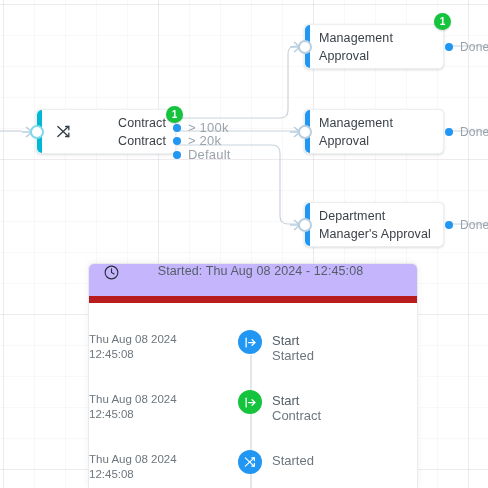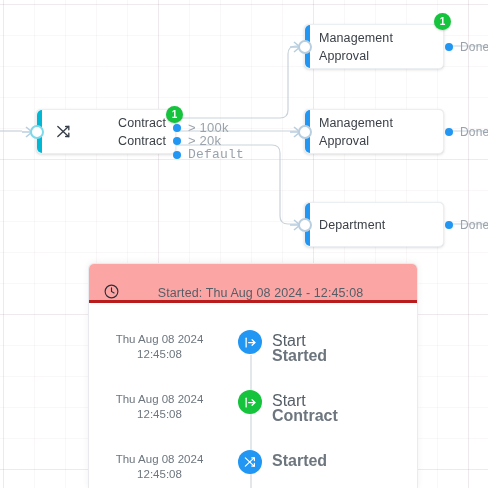--- a/index.html
+++ b/index.html
@@ -133,24 +133,24 @@
     background: #ffffff;
     border: 1px solid #e8eaed;
     border-bottom: none;
     border-radius: 6px 6px 0 0;
     box-shadow: 0 -1px 6px rgba(0,0,0,0.06);
     overflow: hidden;
     z-index: 10;
   }
   #timeline-header {
     height: 39px;
-    background: #fca5a5;
-    border-bottom: 3px solid #b91c1c;
-    display: flex;
-    align-items: flex-end;
+    background: #c4b5fd;
+    border-bottom: 7px solid #b91c1c;
+    display: flex;
+    align-items: flex-start;
     padding: 0 16px 0 14px;
   }
   #timeline-title {
     flex: 1;
     text-align: center;
     font-size: 12.5px;
     color: #555e66;
     letter-spacing: .1px;
   }
   #timeline-body {
@@ -168,21 +168,21 @@
   }
   .tl-row {
     position: relative;
     display: flex;
     align-items: flex-start;
     height: 60px;
     padding-top: 9px;
   }
   .tl-time {
     width: 143px;
-    text-align: center;
+    text-align: left;
     font-size: 11.5px;
     line-height: 15px;
     color: #6d767e;
     flex: 0 0 auto;
     padding-right: 2px;
   }
   .tl-dot {
     position: relative;
     width: 36px;
     flex: 0 0 auto;
@@ -192,27 +192,27 @@
   }
   .tl-circle {
     width: 24px; height: 24px;
     border-radius: 50%;
     display: flex;
     align-items: center;
     justify-content: center;
     margin-top: -2px;
   }
   .tl-text {
-    font-size: 16px;
+    font-size: 13px;
     line-height: 15px;
     color: #555e66;
     padding-left: 4px;
     padding-top: 1px;
   }
-  .tl-text .sub { color: #6d767e; font-weight: bold; }
+  .tl-text .sub { color: #6d767e; }
   #panel-scroll-line {
     position: absolute;
     left: 417px;
     top: 300px;
     width: 1px;
     height: 189px;
     background: #e9ecef;
     z-index: 11;
   }
 </style>
@@ -262,21 +262,21 @@
     </div>
 
     <div class="badge" style="left:129px; top:-4px;">1</div>
 
     <div class="port-out" style="left:136px; top:14px;"></div>
     <div class="port-out" style="left:136px; top:27px;"></div>
     <div class="port-out" style="left:136px; top:41px;"></div>
 
     <div class="port-label" style="left:151px; top:10px;">&gt; 100k</div>
     <div class="port-label" style="left:151px; top:23px;">&gt; 20k</div>
-    <div class="port-label" style="left:151px; top:37px;font-family:Liberation Mono, monospace;">Default</div>
+    <div class="port-label" style="left:151px; top:37px;">Default</div>
   </div>
 
   <div class="node" style="left:304px; top:24px; width:140px; height:45px;">
     <div class="node-accent" style="background:#2196f3;"></div>
 
     <svg class="port-in-arrow" width="18" height="14">
       <path d="M2 7 L12 7 M6 2 L12 7 L6 12" fill="none" stroke="#b9cfe0" stroke-width="1.6"></path>
     </svg>
     <div class="port-in"></div>
 
@@ -311,20 +311,21 @@
   <div class="node" style="left:304px; top:202px; width:140px; height:45px;">
     <div class="node-accent" style="background:#2196f3;"></div>
 
     <svg class="port-in-arrow" width="18" height="14">
       <path d="M2 7 L12 7 M6 2 L12 7 L6 12" fill="none" stroke="#b9cfe0" stroke-width="1.6"></path>
     </svg>
     <div class="port-in"></div>
 
     <div class="node-label no-icon">
       <div>Department</div>
+      <div>Manager's Approval</div>
     </div>
 
     <div class="port-out" style="left:140px; top:18px;"></div>
     <div class="done-label" style="left:155px; top:15px;">Done</div>
   </div>
 
   <div id="timeline-panel">
 
     <div id="timeline-header">
       <span style="display:flex;">

